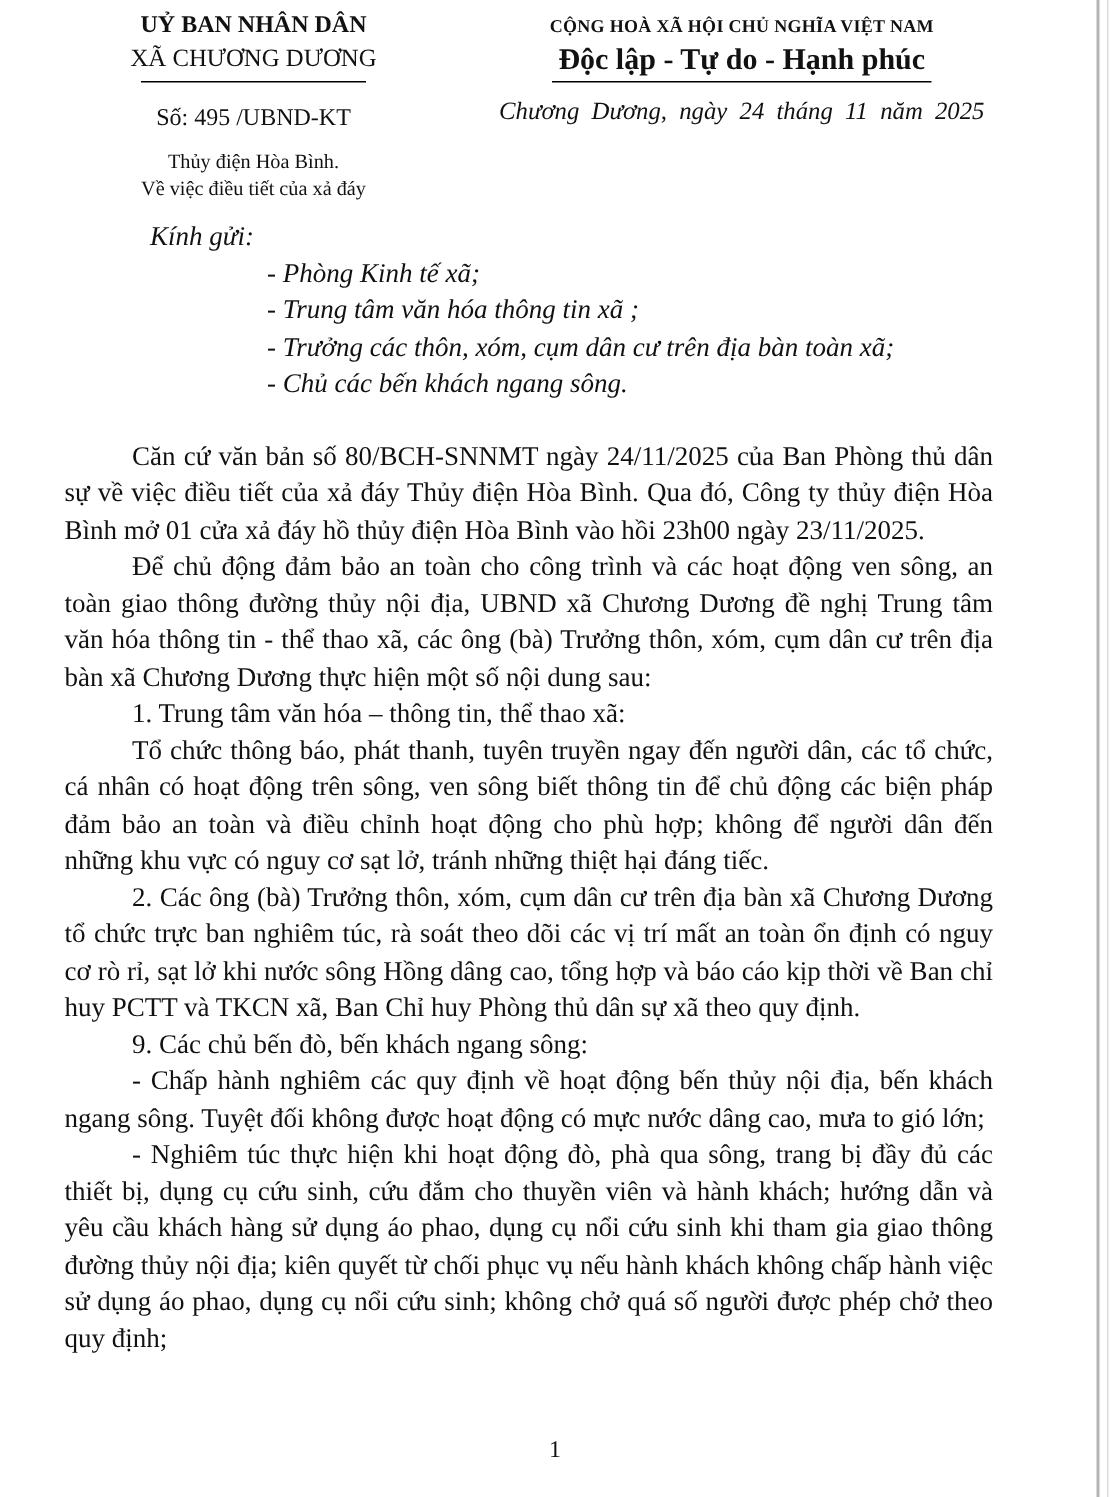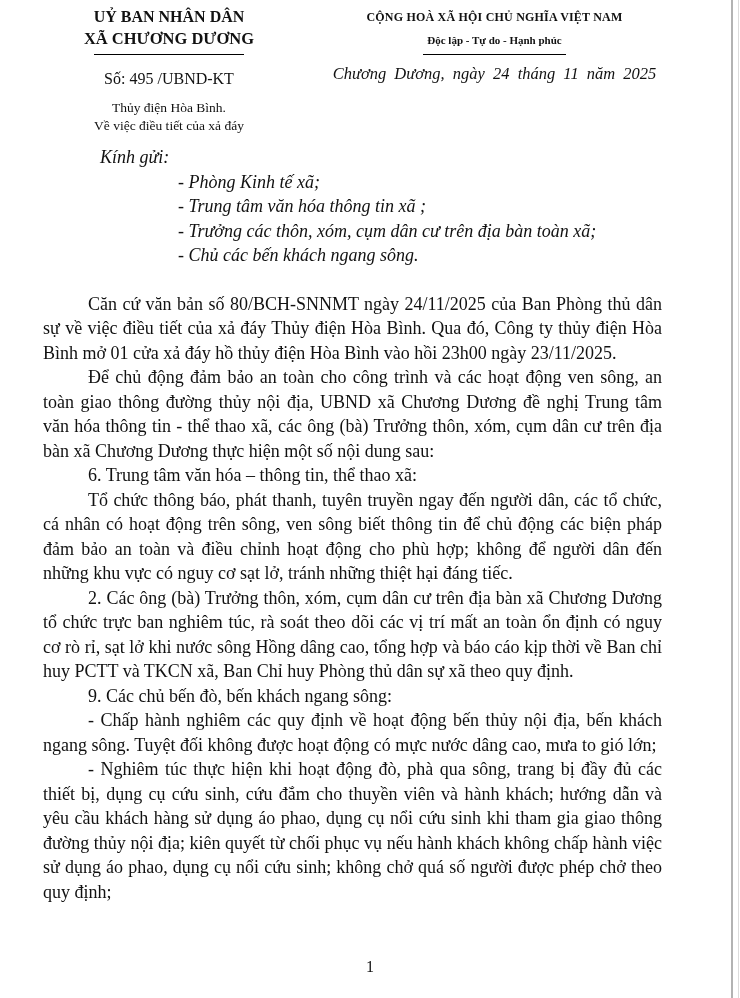--- a/index.html
+++ b/index.html
@@ -38,34 +38,34 @@
   
   .doc-header { display: flex; align-items: flex-start; gap: 32px; }
   .header-left {
     width: 252px;
     flex: 0 0 252px;
     text-align: center;
   }
   .header-right { flex: 1; text-align: center; }
 
   .org-parent { font-weight: bold; font-size: 16px; line-height: 22px; }
-  .org-name   { font-weight: bold; font-size: 16.5px; line-height: 22px; }
+  .org-name   { font-weight: normal; font-size: 16.5px; line-height: 22px; }
   .org-underline {
     width: 150px;
     margin: 4px auto 0;
     border-top: 1.5px solid #000;
   }
   .doc-number { font-size: 16px; margin-top: 13px; line-height: 22px; }
   .doc-subject { font-size: 13.5px; line-height: 18px; margin-top: 9px; }
 
   .nat-title { font-weight: bold; font-size: 12px; line-height: 22px; letter-spacing: 0.2px; }
   .nat-motto {
     display: inline-block;
     font-weight: bold;
-    font-size: 11px;
+    font-size: 20px;
     line-height: 22px;
     padding: 0 4px 3px;
     border-bottom: 1.5px solid #000;
     margin-top: 1px;
   }
   .place-date {
     font-style: italic;
     font-size: 16.5px;
     margin-top: 9px;
     word-spacing: 4px;
@@ -128,21 +128,21 @@
       <div>- Phòng Kinh tế xã;</div>
       <div>- Trung tâm văn hóa thông tin xã ;</div>
       <div>- Trưởng các thôn, xóm, cụm dân cư trên địa bàn toàn xã;</div>
       <div>- Chủ các bến khách ngang sông.</div>
     </div>
   </section>
 
   <section class="doc-body">
     <p>Căn cứ văn bản số 80/BCH-SNNMT ngày 24/11/2025 của Ban Phòng thủ dân sự về việc điều tiết của xả đáy Thủy điện Hòa Bình. Qua đó, Công ty thủy điện Hòa Bình mở 01 cửa xả đáy hồ thủy điện Hòa Bình vào hồi 23h00 ngày 23/11/2025.</p>
     <p>Để chủ động đảm bảo an toàn cho công trình và các hoạt động ven sông, an toàn giao thông đường thủy nội địa, UBND xã Chương Dương đề nghị Trung tâm văn hóa thông tin - thể thao xã, các ông (bà) Trưởng thôn, xóm, cụm dân cư trên địa bàn xã Chương Dương thực hiện một số nội dung sau:</p>
-    <p>6. Trung tâm văn hóa – thông tin, thể thao xã:</p>
+    <p>1. Trung tâm văn hóa – thông tin, thể thao xã:</p>
     <p>Tổ chức thông báo, phát thanh, tuyên truyền ngay đến người dân, các tổ chức, cá nhân có hoạt động trên sông, ven sông biết thông tin để chủ động các biện pháp đảm bảo an toàn và điều chỉnh hoạt động cho phù hợp; không để người dân đến những khu vực có nguy cơ sạt lở, tránh những thiệt hại đáng tiếc.</p>
     <p>2. Các ông (bà) Trưởng thôn, xóm, cụm dân cư trên địa bàn xã Chương Dương tổ chức trực ban nghiêm túc, rà soát theo dõi các vị trí mất an toàn ổn định có nguy cơ rò rỉ, sạt lở khi nước sông Hồng dâng cao, tổng hợp và báo cáo kịp thời về Ban chỉ huy PCTT và TKCN xã, Ban Chỉ huy Phòng thủ dân sự xã theo quy định.</p>
     <p>9. Các chủ bến đò, bến khách ngang sông:</p>
     <p>- Chấp hành nghiêm các quy định về hoạt động bến thủy nội địa, bến khách ngang sông. Tuyệt đối không được hoạt động có mực nước dâng cao, mưa to gió lớn;</p>
     <p>- Nghiêm túc thực hiện khi hoạt động đò, phà qua sông, trang bị đầy đủ các thiết bị, dụng cụ cứu sinh, cứu đắm cho thuyền viên và hành khách; hướng dẫn và yêu cầu khách hàng sử dụng áo phao, dụng cụ nổi cứu sinh khi tham gia giao thông đường thủy nội địa; kiên quyết từ chối phục vụ nếu hành khách không chấp hành việc sử dụng áo phao, dụng cụ nổi cứu sinh; không chở quá số người được phép chở theo quy định;</p>
   </section>
 
   <footer class="page-footer">
     <span>1</span>
   </footer>

